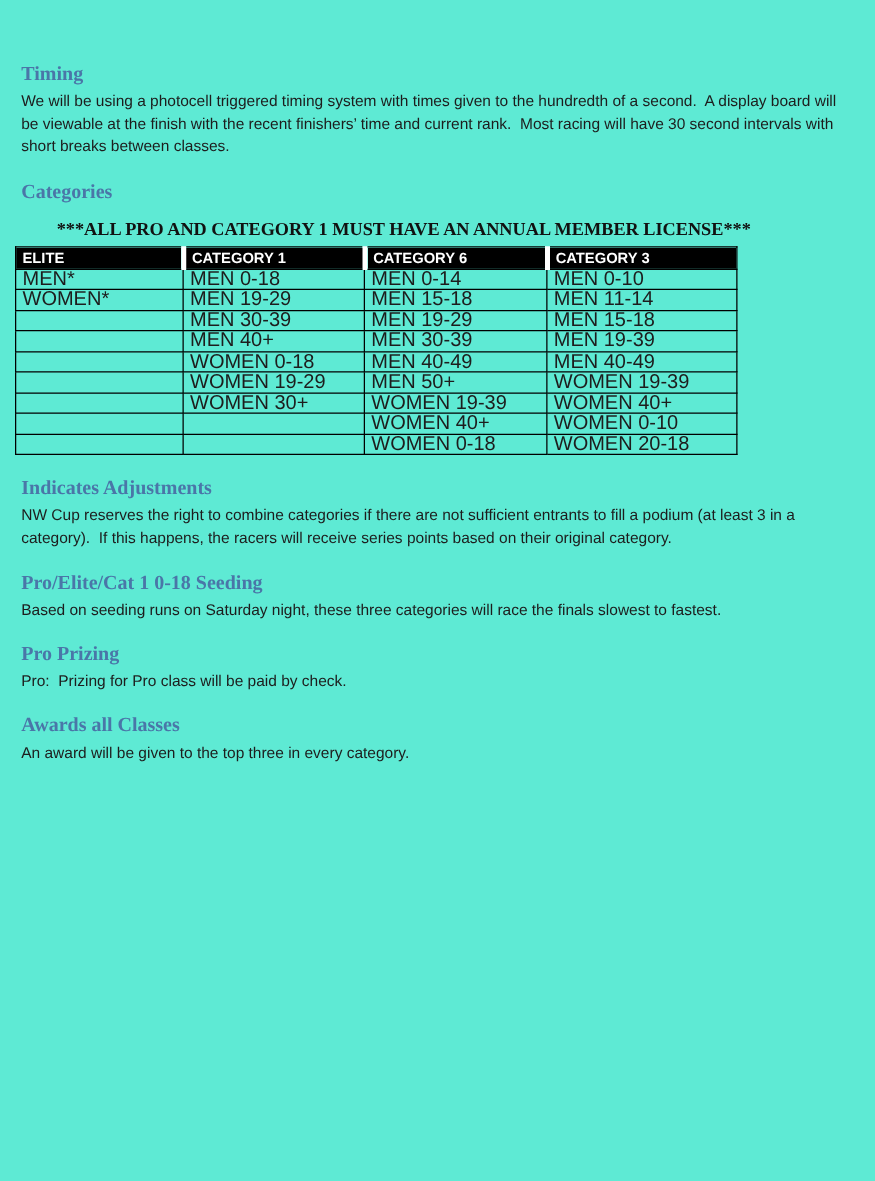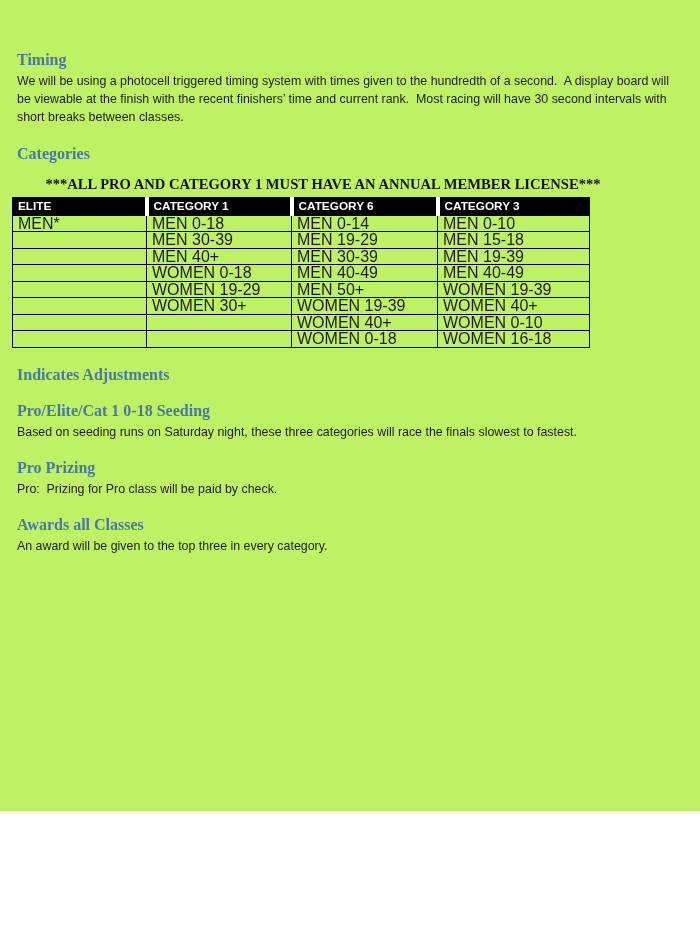--- a/index.html
+++ b/index.html
@@ -1,20 +1,20 @@
 <!DOCTYPE html>
 <html><head>
 <meta charset="utf-8">
 <style>
   html, body { margin: 0; padding: 0; background: #ffffff; }
   .page {
     position: relative;
     width: 700px;
-    height: 811px;
-    background: #bef264;
+    height: 945px;
+    background: #5eead4;
     overflow: hidden;
     font-family: "Liberation Sans", "DejaVu Sans", sans-serif;
     color: #1d1d1d;
   }
   .doc { padding: 51px 28px 0 17px; }
 
   h2.sec-heading {
     font-family: "Liberation Serif", "DejaVu Serif", serif;
     font-weight: bold;
     color: #4a76a8;
@@ -113,20 +113,26 @@
           </tr>
         </thead>
         <tbody>
           <tr>
             <td>MEN*</td>
             <td>MEN 0-18</td>
             <td>MEN 0-14</td>
             <td>MEN 0-10</td>
           </tr>
           <tr>
+            <td>WOMEN*</td>
+            <td>MEN 19-29</td>
+            <td>MEN 15-18</td>
+            <td>MEN 11-14</td>
+          </tr>
+          <tr>
             <td></td>
             <td>MEN 30-39</td>
             <td>MEN 19-29</td>
             <td>MEN 15-18</td>
           </tr>
           <tr>
             <td></td>
             <td>MEN 40+</td>
             <td>MEN 30-39</td>
             <td>MEN 19-39</td>
@@ -152,29 +158,30 @@
           <tr>
             <td></td>
             <td></td>
             <td>WOMEN 40+</td>
             <td>WOMEN 0-10</td>
           </tr>
           <tr>
             <td></td>
             <td></td>
             <td>WOMEN 0-18</td>
-            <td>WOMEN 16-18</td>
+            <td>WOMEN 20-18</td>
           </tr>
         </tbody>
       </table>
 
     </div>
 
     <div class="sec">
       <h2 class="sec-heading">Indicates Adjustments</h2>
+      <p class="body-text">NW Cup reserves the right to combine categories if there are not sufficient entrants to fill a podium (at least 3 in a category).&nbsp; If this happens, the racers will receive series points based on their original category.</p>
     </div>
 
     <div class="sec">
       <h2 class="sec-heading">Pro/Elite/Cat 1 0-18 Seeding</h2>
       <p class="body-text">Based on seeding runs on Saturday night, these three categories will race the finals slowest to fastest.</p>
     </div>
 
     <div class="sec">
       <h2 class="sec-heading">Pro Prizing</h2>
       <p class="body-text">Pro:&nbsp; Prizing for Pro class will be paid by check.</p>

